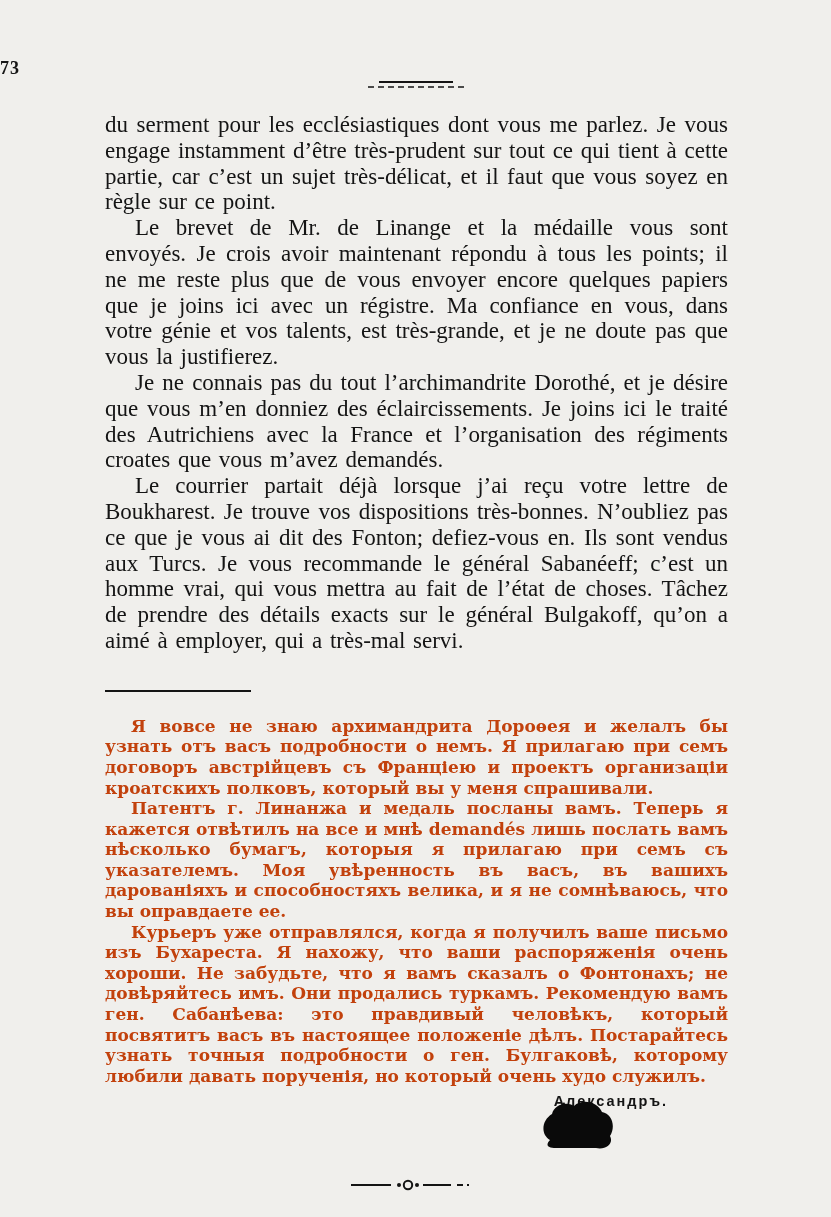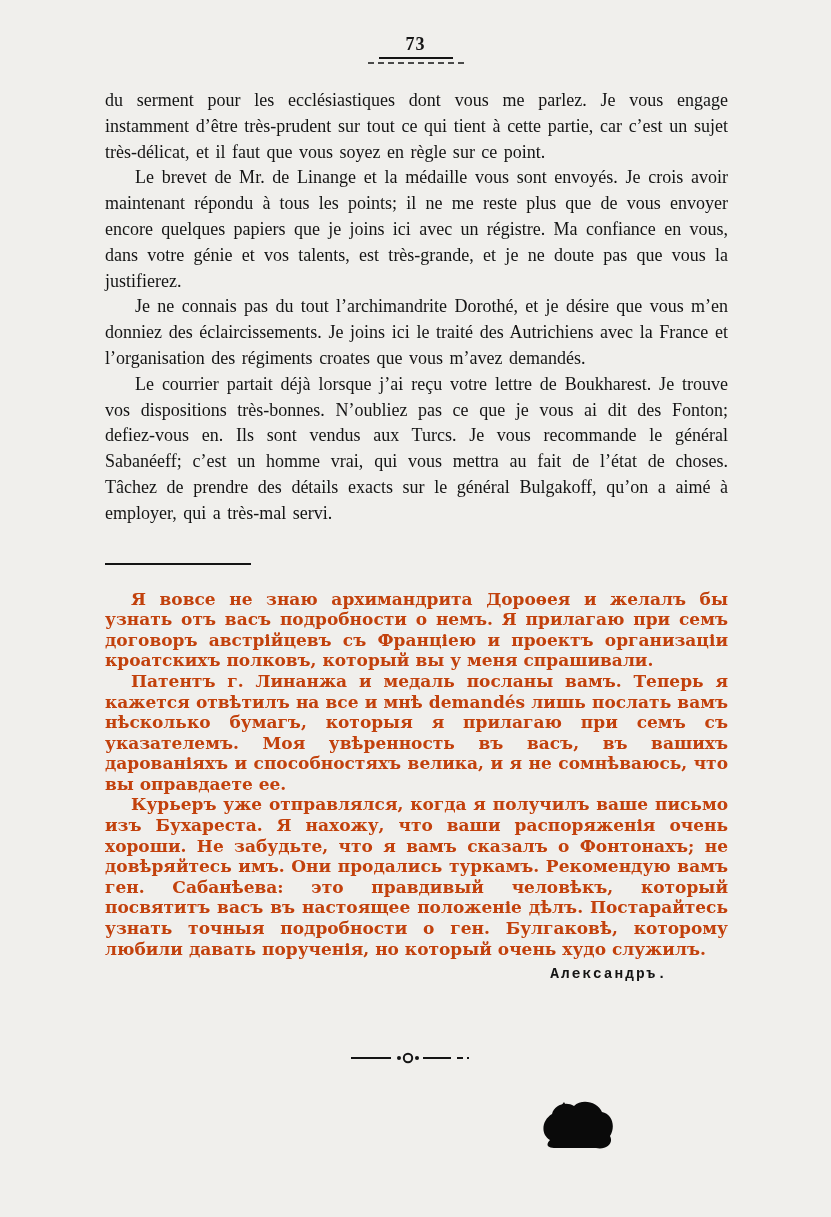--- a/index.html
+++ b/index.html
@@ -13,22 +13,22 @@
     height: 1217px;
     margin: 0 auto;
     background: #f0efec;
     color: #161616;
     overflow: hidden;
     box-sizing: border-box;
   }
 
   
   .pagenum-wrap {
-    padding-top: 34px;
-    text-align: center;
+    padding-top: 58px;
+    text-align: left;
   }
   .pagenum {
     display: inline-block;
     font-family: "Liberation Serif", "DejaVu Serif", serif;
     font-weight: bold;
     font-size: 18px;
     letter-spacing: 1px;
     line-height: 20px;
   }
   .pagenum-rule {
@@ -41,21 +41,21 @@
     width: 96px;
     height: 0;
     border-bottom: 2px dashed #4a4a4a;
     margin: 3px auto 0 auto;
   }
 
   
   .french {
     margin: 24px 103px 0 105px;
     font-family: "Liberation Serif", "DejaVu Serif", serif;
-    font-size: 18px;
+    font-size: 23px;
     line-height: 25.8px;
     text-align: justify;
     word-spacing: 2px;
     color: #141414;
   }
   .french p {
     margin: 0;
   }
   .french p.indent {
     text-indent: 30px;
@@ -88,21 +88,21 @@
     line-height: 20.6px;
     text-align: justify;
     color: #c2410c;
   }
   .russian p {
     margin: 0;
     text-indent: 26px;
   }
   .signature-ru {
     margin: 4px 103px 0 105px;
-    font-family: Liberation Mono, monospace;
+    font-family: Liberation Sans, sans-serif;
     font-weight: bold;
     font-size: 14.5px;
     line-height: 22px;
     text-align: right;
     padding-right: 60px;
     letter-spacing: 2px;
     color: #141414;
   }
 
   

